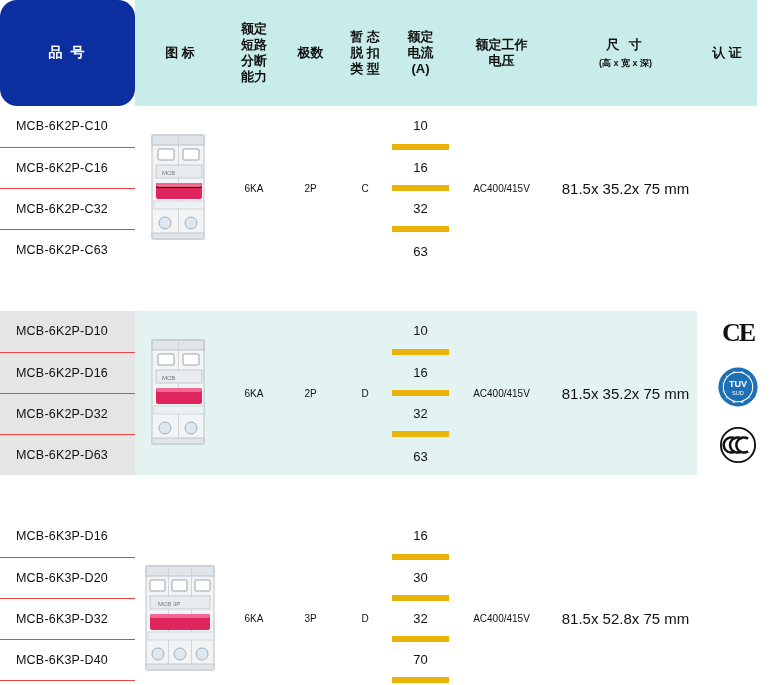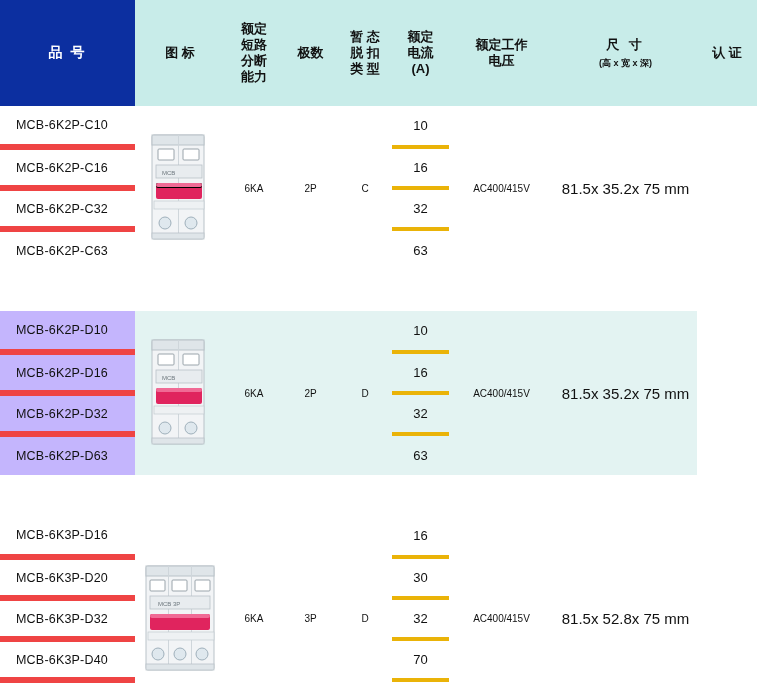--- a/index.html
+++ b/index.html
@@ -30,20 +30,21 @@
     vertical-align:middle;
     border:none;
     padding:4px 2px;
     height:98px;
   }
   thead th.first{
     background:#0c2fa0;
     color:#ffffff;
     letter-spacing:2px;
     font-size:14px;
+    border-radius:17px;
   }
   thead th .sub{
     display:block;
     font-size:9px;
     font-weight:bold;
     margin-top:4px;
   }
   thead th .stack{
     display:block;
   }
@@ -57,30 +58,30 @@
     border:none;
     color:#111;
   }
   tbody tr{height:41px;}
 
   td.model{
     text-align:left;
     padding-left:16px;
     font-size:12.5px;
     letter-spacing:.2px;
-    border-bottom:6px solid #ef4444;
+    border-bottom:1px solid #ef4444;
   }
   td.amp{
-    border-bottom:4px solid #eab308;
+    border-bottom:6px solid #eab308;
     font-size:13px;
   }
 
   
   tr.tint td{background:#e3f3f2;}
-  tr.tint td.model{background:#c4b5fd;}
+  tr.tint td.model{background:#e5e5e5;}
 
   
   tr.sep td{height:10px;padding:0;border:none;background:#ffffff;}
 
   .mid{font-size:10px;}
   .dim{font-size:15px;}
 
   
   .imgwrap{
     width:100%;
@@ -306,14 +307,33 @@
         <td class="amp">70</td>
       </tr>
       <tr>
         <td class="model">MCB-6K3P-D63</td>
         <td class="amp">63</td>
       </tr>
 
     </tbody>
   </table>
 
+  <div class="certs">
+    <div class="ce-mark">CE</div>
+
+    <svg class="tuv" viewBox="0 0 60 60">
+      <circle cx="30" cy="30" r="28" fill="#1f6fb5"></circle>
+      <circle cx="30" cy="30" r="22" fill="none" stroke="#ffffff" stroke-width="2"></circle>
+      <path d="M30 2 L36 10 L44 6 L46 15 L55 16 L52 24 L58 30 L52 36 L55 44 L46 45 L44 54 L36 50 L30 58 L24 50 L16 54 L14 45 L5 44 L8 36 L2 30 L8 24 L5 16 L14 15 L16 6 L24 10 Z" fill="#1f6fb5"></path>
+      <circle cx="30" cy="30" r="21" fill="#1f6fb5" stroke="#ffffff" stroke-width="1.5"></circle>
+      <text x="30" y="30" font-size="13" fill="#ffffff" text-anchor="middle" font-family="Liberation Sans, sans-serif" font-weight="bold">TUV</text>
+      <text x="30" y="41" font-size="8" fill="#ffffff" text-anchor="middle" font-family="Liberation Sans, sans-serif">SUD</text>
+    </svg>
+
+    <svg class="ccc" viewBox="0 0 60 60">
+      <circle cx="30" cy="30" r="27" fill="none" stroke="#111111" stroke-width="3"></circle>
+      <path d="M26 20 a12 12 0 1 0 0 20" fill="none" stroke="#111111" stroke-width="4"></path>
+      <path d="M36 20 a12 12 0 1 0 0 20" fill="none" stroke="#111111" stroke-width="4"></path>
+      <path d="M46 20 a12 12 0 1 0 0 20" fill="none" stroke="#111111" stroke-width="4"></path>
+    </svg>
+  </div>
 
 </div>
 
 </body></html>

